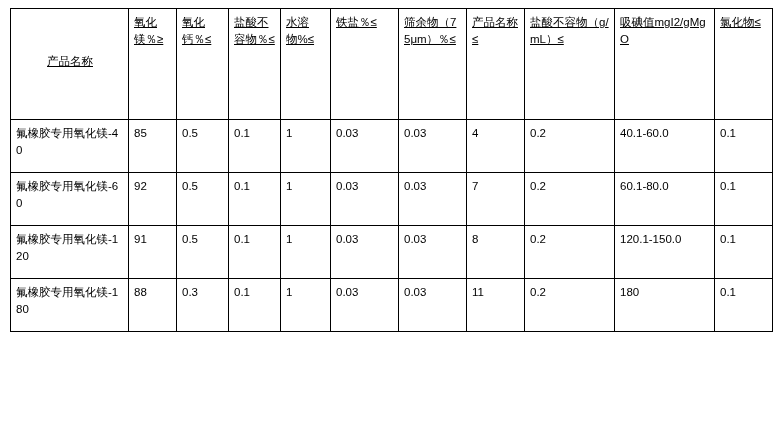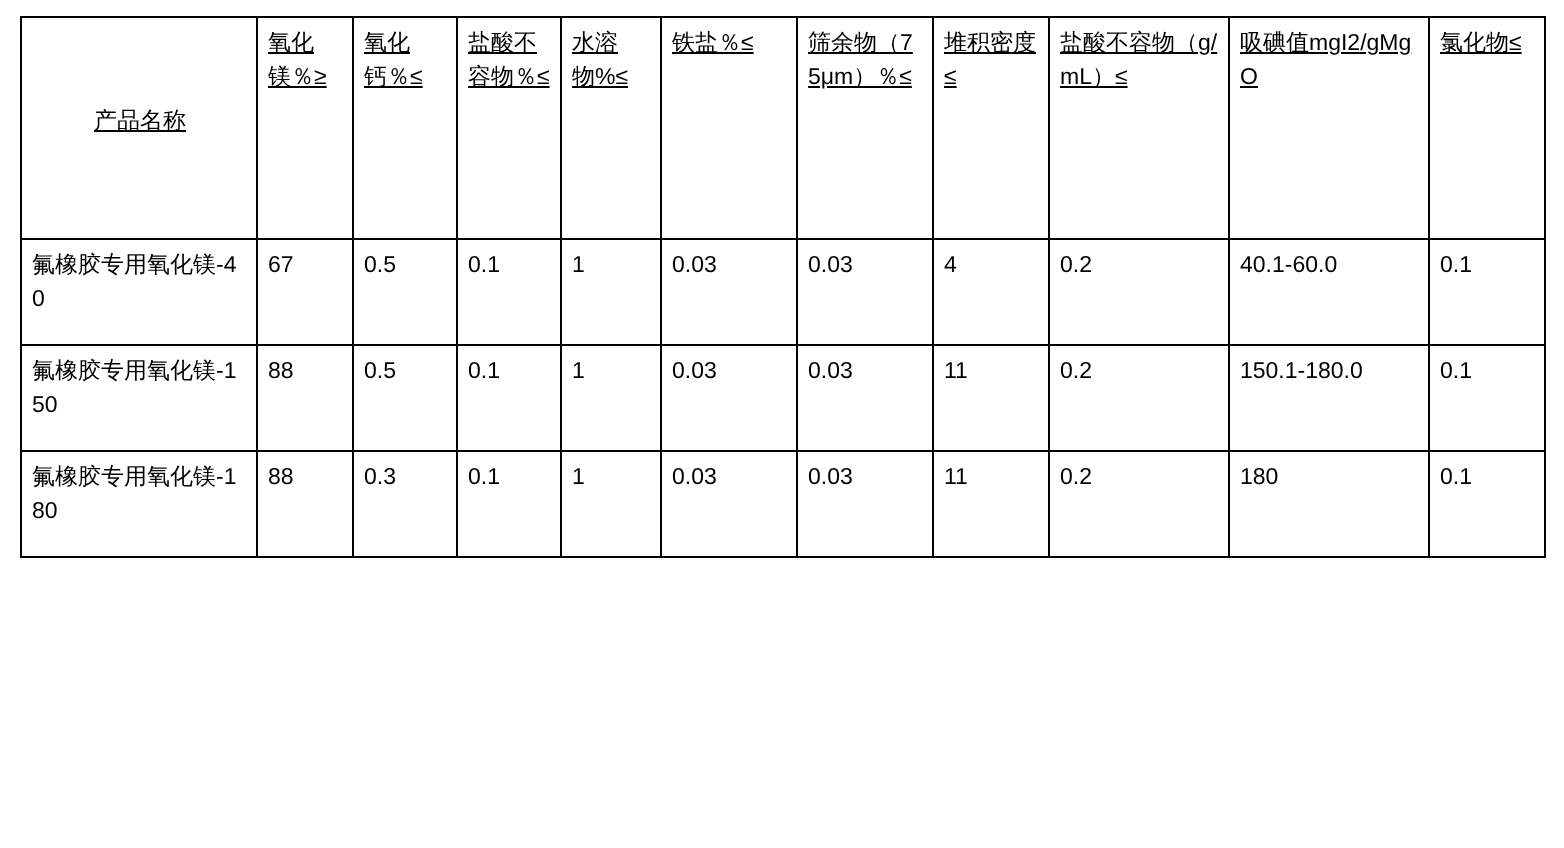--- a/index.html
+++ b/index.html
@@ -87,51 +87,64 @@
     </colgroup>
     <thead>
       <tr>
         <th class="first-col">产品名称</th>
         <th>氧化镁％≥</th>
         <th>氧化钙％≤</th>
         <th>盐酸不容物％≤</th>
         <th>水溶物%≤</th>
         <th>铁盐％≤</th>
         <th>筛余物（75μm）％≤</th>
-        <th>堆积密度≤</th>
+        <th>产品名称≤</th>
         <th>盐酸不容物（g/mL）≤</th>
         <th>吸碘值mgI2/gMgO</th>
         <th>氯化物≤</th>
       </tr>
     </thead>
     <tbody>
       <tr>
         <td class="first-col">氟橡胶专用氧化镁-40</td>
-        <td>67</td>
+        <td>85</td>
         <td>0.5</td>
         <td>0.1</td>
         <td>1</td>
         <td>0.03</td>
         <td>0.03</td>
         <td>4</td>
         <td>0.2</td>
         <td>40.1-60.0</td>
         <td>0.1</td>
       </tr>
       <tr>
-        <td class="first-col">氟橡胶专用氧化镁-150</td>
-        <td>88</td>
+        <td class="first-col">氟橡胶专用氧化镁-60</td>
+        <td>92</td>
         <td>0.5</td>
         <td>0.1</td>
         <td>1</td>
         <td>0.03</td>
         <td>0.03</td>
-        <td>11</td>
+        <td>7</td>
         <td>0.2</td>
-        <td>150.1-180.0</td>
+        <td>60.1-80.0</td>
+        <td>0.1</td>
+      </tr>
+      <tr>
+        <td class="first-col">氟橡胶专用氧化镁-120</td>
+        <td>91</td>
+        <td>0.5</td>
+        <td>0.1</td>
+        <td>1</td>
+        <td>0.03</td>
+        <td>0.03</td>
+        <td>8</td>
+        <td>0.2</td>
+        <td>120.1-150.0</td>
         <td>0.1</td>
       </tr>
       <tr>
         <td class="first-col">氟橡胶专用氧化镁-180</td>
         <td>88</td>
         <td>0.3</td>
         <td>0.1</td>
         <td>1</td>
         <td>0.03</td>
         <td>0.03</td>

